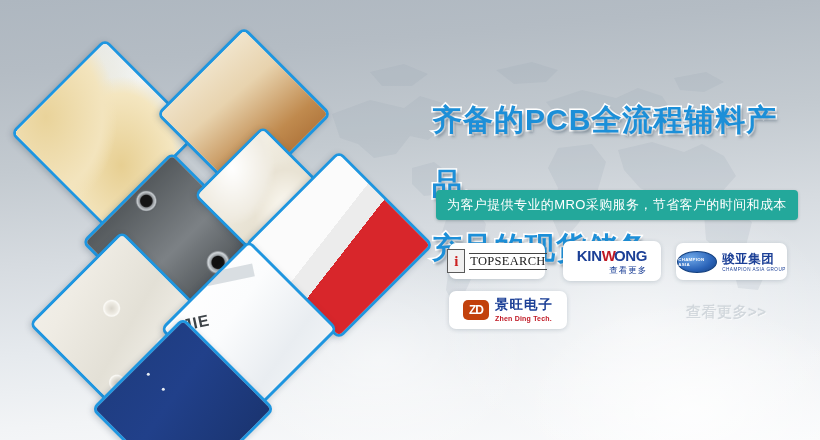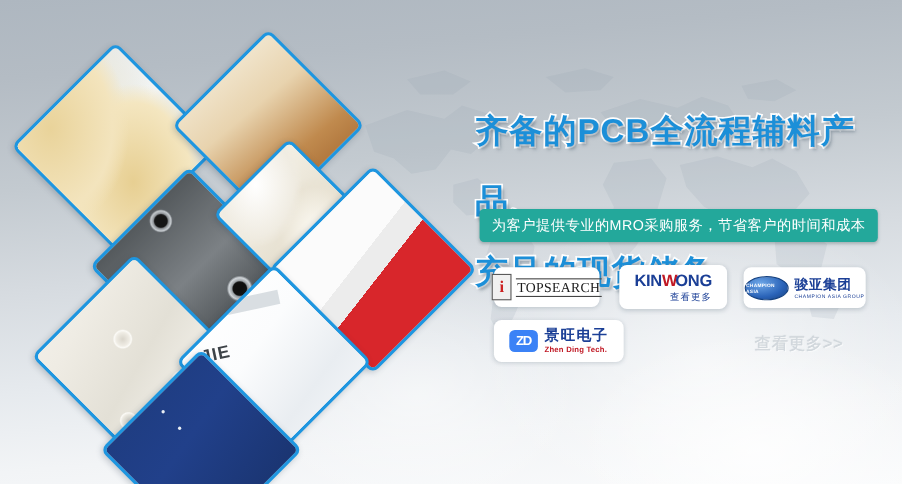--- a/index.html
+++ b/index.html
@@ -89,21 +89,21 @@
     border:1px solid #15417f;
     display:flex;align-items:center;justify-content:center;
     color:#fff;font-size:4.4px;font-weight:bold;letter-spacing:.3px;
   }
   .ca-txt{line-height:1;}
   .ca-cn{font-size:12.5px;font-weight:bold;color:#1b3f96;letter-spacing:.5px;}
   .ca-en{font-size:4.6px;color:#1b3f96;letter-spacing:.5px;margin-top:2.5px;}
   
   .zd{display:flex;align-items:center;gap:6px;}
   .zd-mark{
-    width:26px;height:20px;border-radius:5px;background:#3b82f6;
+    width:26px;height:20px;border-radius:5px;background:#c2410c;
     display:flex;align-items:center;justify-content:center;
     color:#ffffff;font-size:12px;font-weight:bold;line-height:1;letter-spacing:-1px;
   }
   .zd-txt{line-height:1;}
   .zd-cn{font-size:13.5px;font-weight:bold;color:#1b3f96;letter-spacing:1px;}
   .zd-en{font-size:7px;font-weight:bold;color:#c01824;letter-spacing:.2px;margin-top:3px;}
   
   .more{
     position:absolute;left:686px;top:303px;
     font-size:15px;color:#d2d8dd;letter-spacing:.5px;

